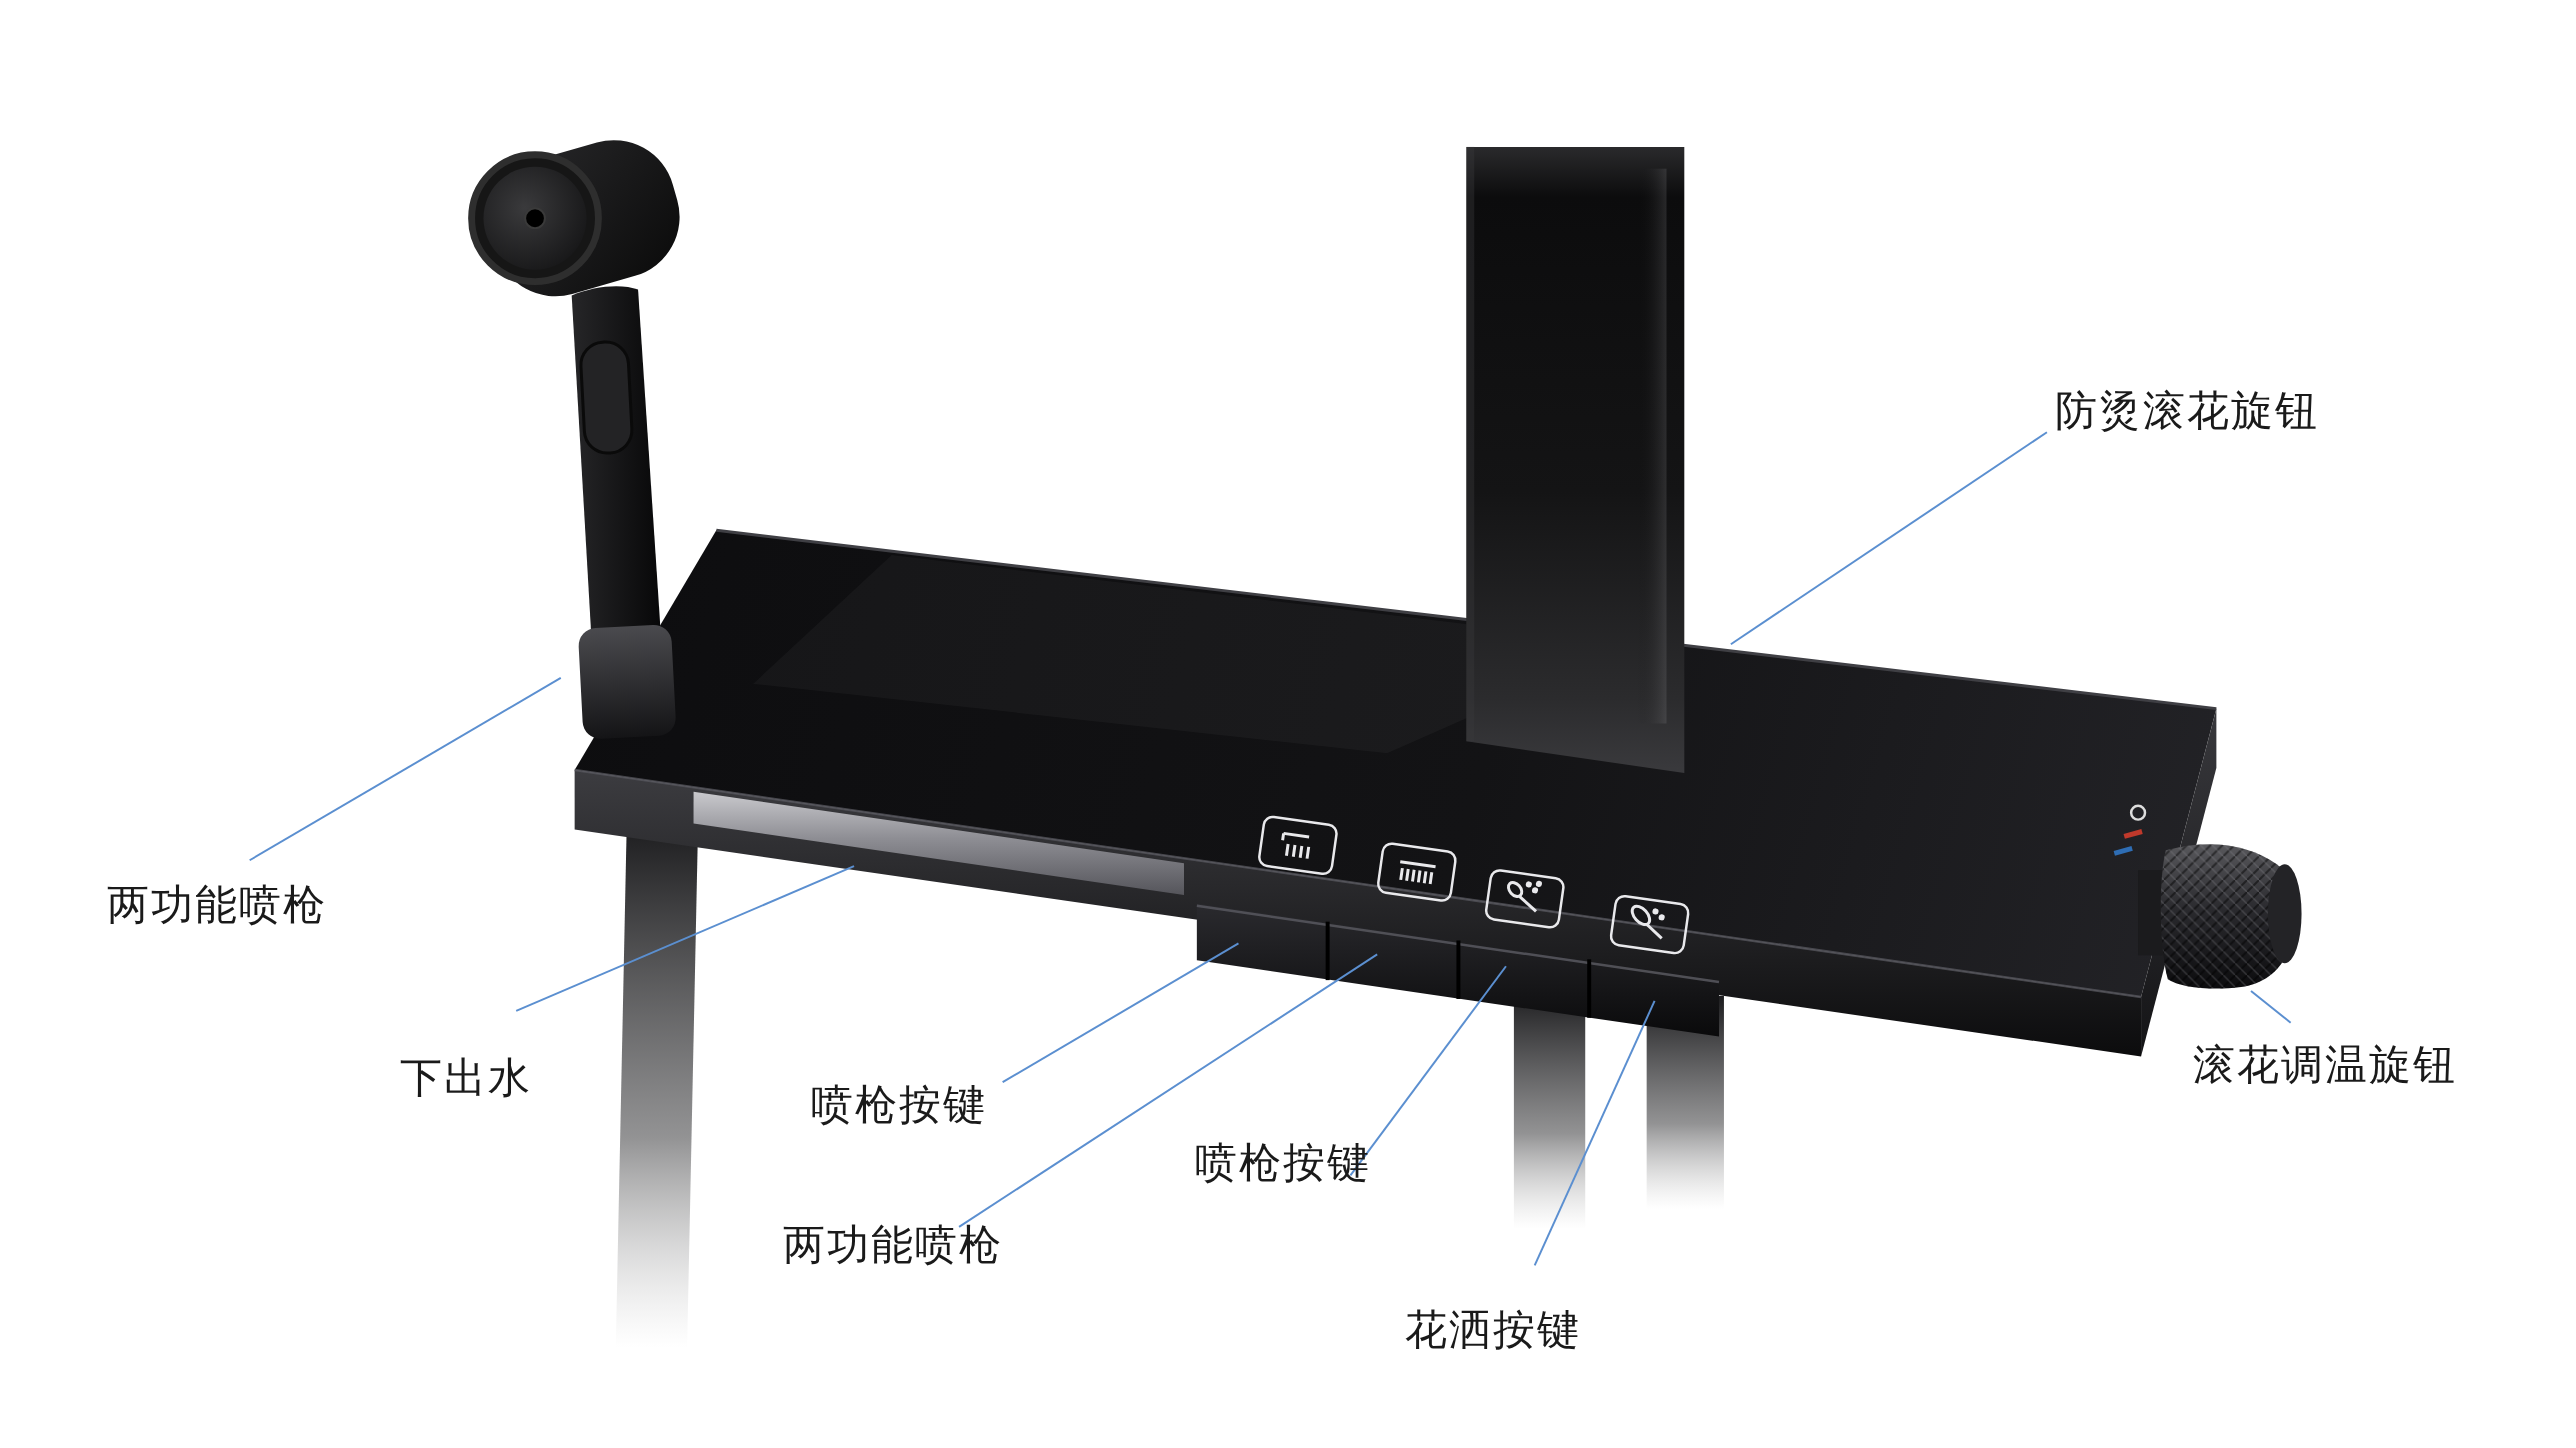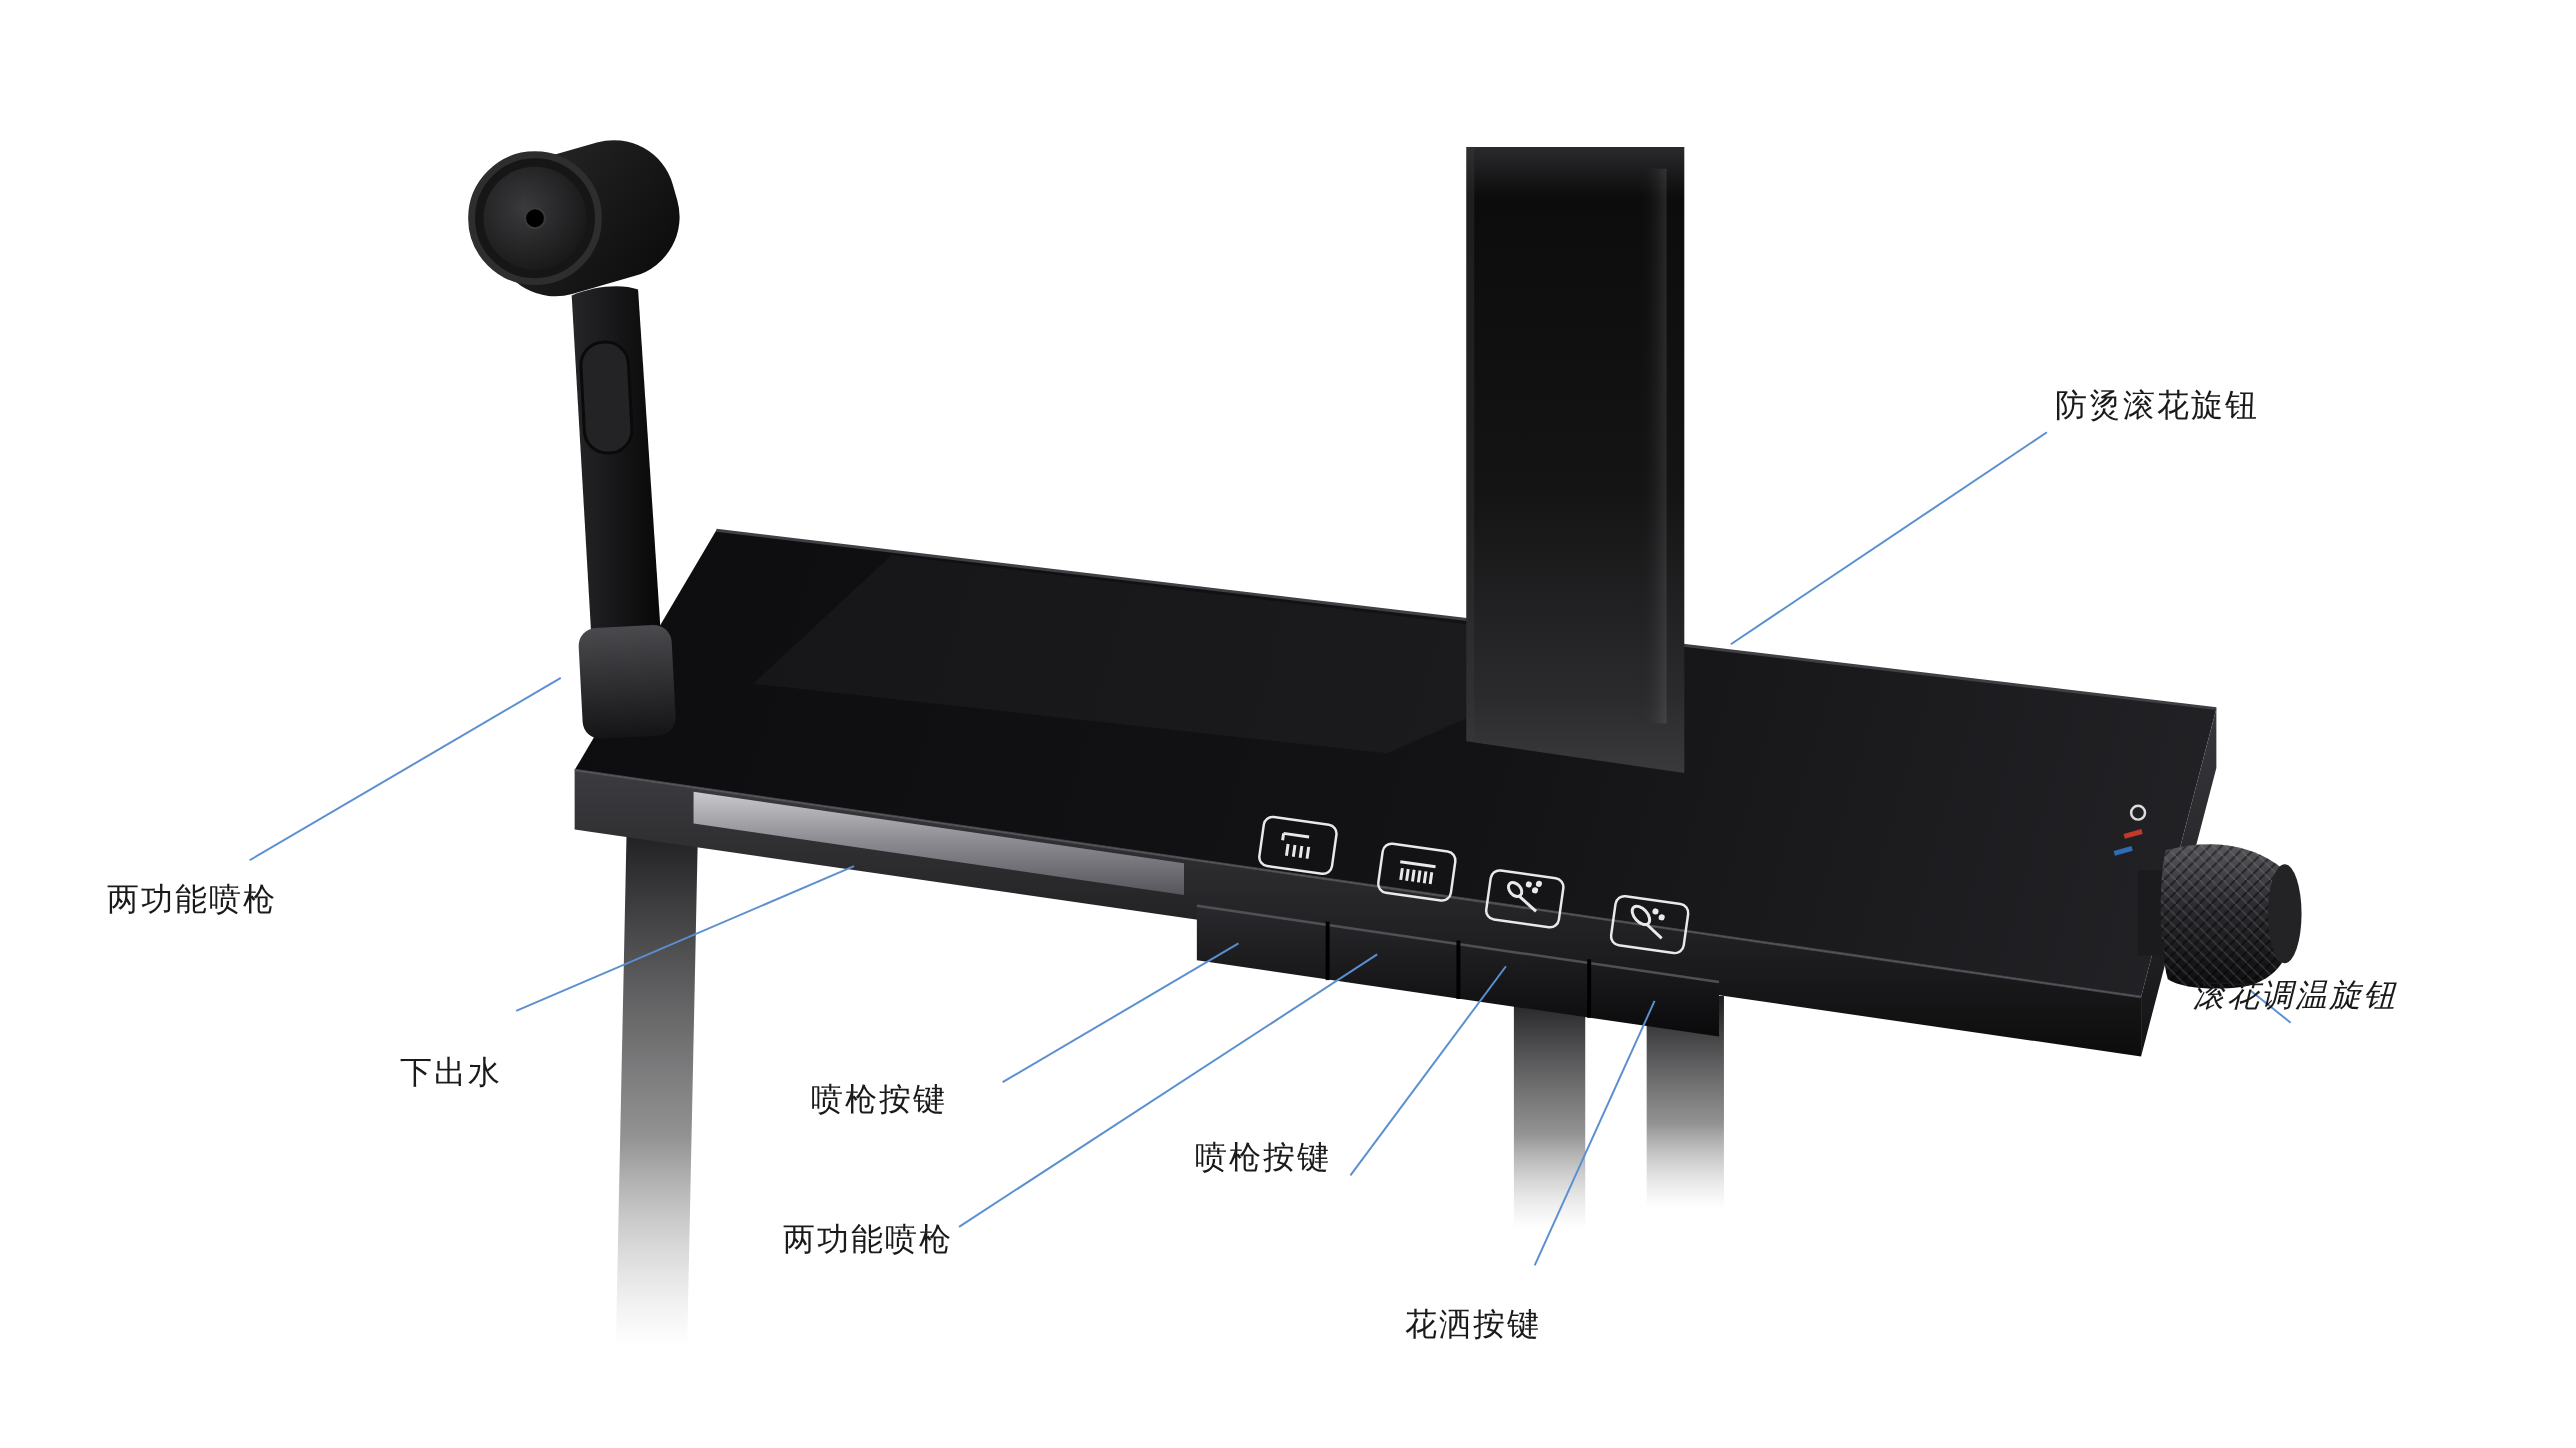--- a/index.html
+++ b/index.html
@@ -6,21 +6,21 @@
   .stage{
     position:relative;
     width:2576px;height:1449px;
     background:#ffffff;
     overflow:hidden;
     font-family:"Liberation Sans","DejaVu Sans",sans-serif;
   }
   .stage svg{position:absolute;left:0;top:0;}
   .label{
     position:absolute;
-    font-size:32px;
+    font-size:42px;
     line-height:1.2;
     color:#1a1a1a;
     letter-spacing:2px;
     white-space:nowrap;
     user-select:none;
   }
 </style>
 </head>
 <body>
 
@@ -197,16 +197,16 @@
   </g>
 </svg>
 
 <div class="label" style="left:2055px;top:386px;">防烫滚花旋钮</div>
 <div class="label" style="left:107px;top:880px;">两功能喷枪</div>
 <div class="label" style="left:400px;top:1013px;margin-top:40px;">下出水</div>
 <div class="label" style="left:811px;top:1080px;">喷枪按键</div>
 <div class="label" style="left:783px;top:1220px;">两功能喷枪</div>
 <div class="label" style="left:1195px;top:1118px;margin-top:20px;">喷枪按键</div>
 <div class="label" style="left:1405px;top:1305px;">花洒按键</div>
-<div class="label" style="left:2193px;top:976px;font-style:italic;">滚花调温旋钮</div>
+<div class="label" style="left:2193px;top:1040px;">滚花调温旋钮</div>
 
 </div>
 
 
 </body></html>

